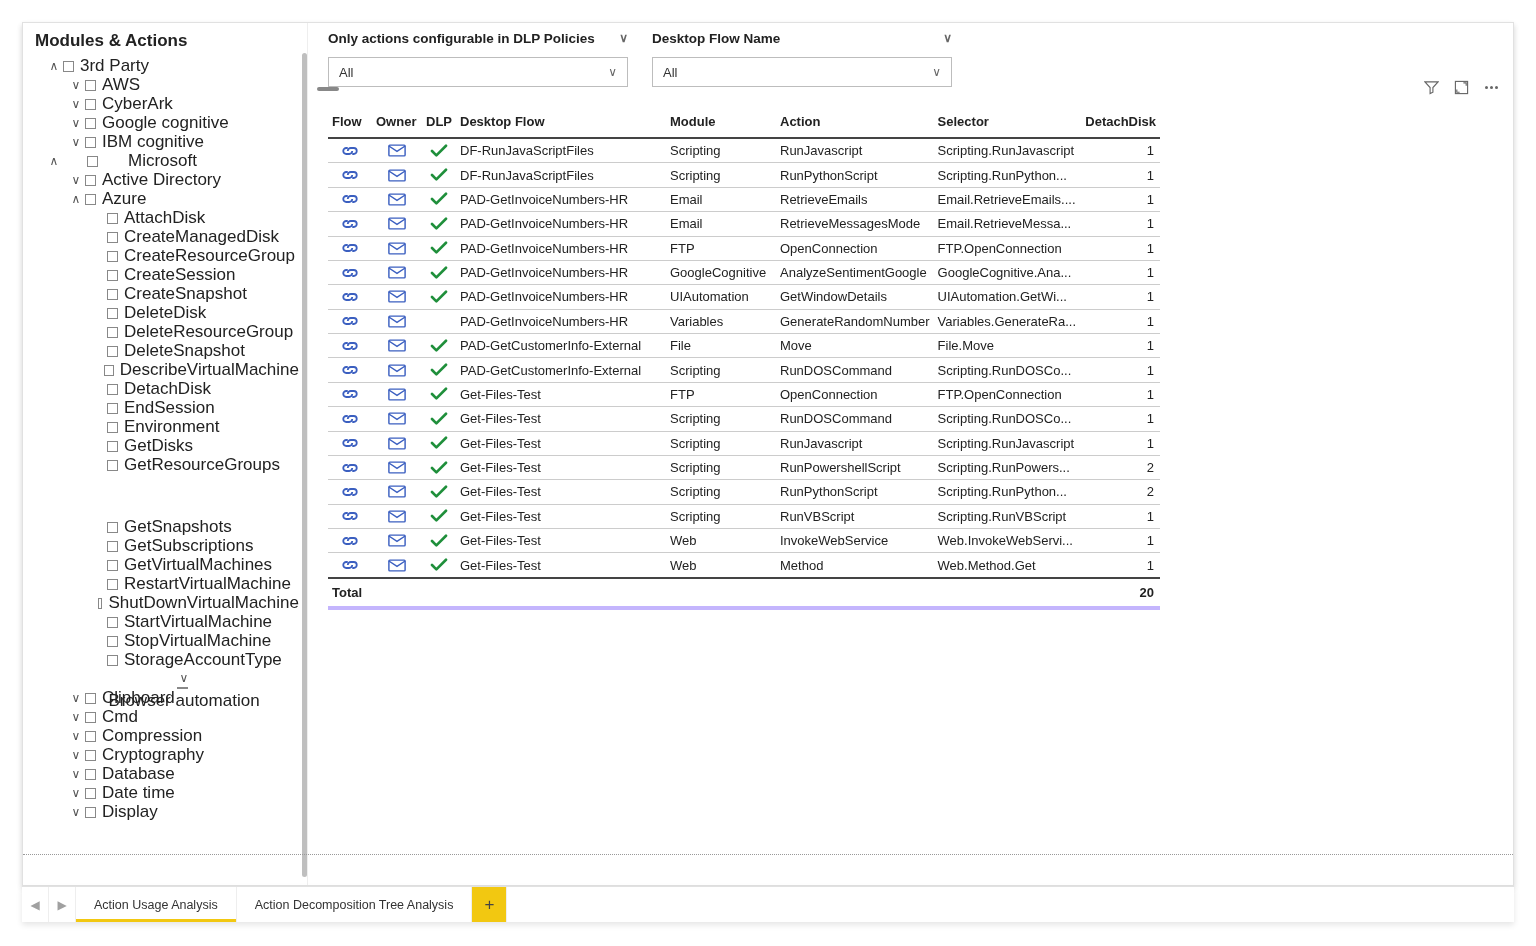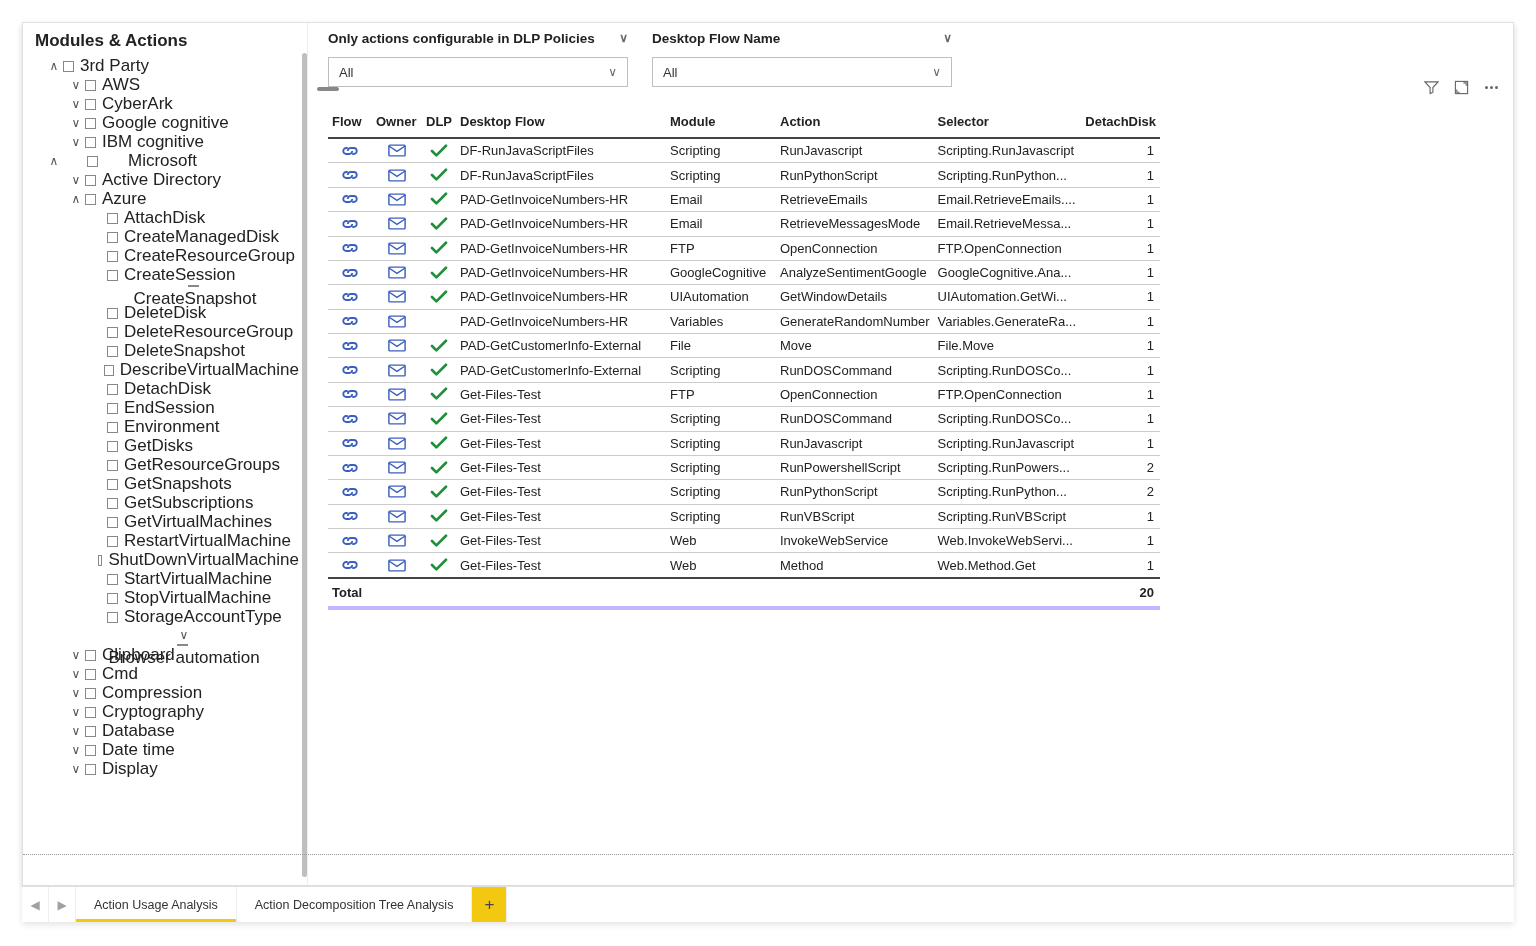--- a/index.html
+++ b/index.html
@@ -285,21 +285,21 @@
           <div class="tree-row" style="padding-left: 58px;">
             <span class="arrow blank"></span>
             <span class="cb"></span>
             <span>CreateResourceGroup</span>
           </div>
           <div class="tree-row" style="padding-left: 58px;">
             <span class="arrow blank"></span>
             <span class="cb"></span>
             <span>CreateSession</span>
           </div>
-          <div class="tree-row" style="padding-left: 58px; flex-direction: column;">
+          <div class="tree-row" style="padding-left: 58px;">
             <span class="arrow blank"></span>
             <span class="cb"></span>
             <span>CreateSnapshot</span>
           </div>
           <div class="tree-row" style="padding-left: 58px;">
             <span class="arrow blank"></span>
             <span class="cb"></span>
             <span>DeleteDisk</span>
           </div>
           <div class="tree-row" style="padding-left: 58px;">
@@ -335,21 +335,21 @@
           <div class="tree-row" style="padding-left: 58px;">
             <span class="arrow blank"></span>
             <span class="cb"></span>
             <span>GetDisks</span>
           </div>
           <div class="tree-row" style="padding-left: 58px;">
             <span class="arrow blank"></span>
             <span class="cb"></span>
             <span>GetResourceGroups</span>
           </div>
-          <div class="tree-row" style="padding-left: 58px;">
+          <div class="tree-row" style="padding-left: 58px; margin-top: 43px;">
             <span class="arrow blank"></span>
             <span class="cb"></span>
             <span>GetSnapshots</span>
           </div>
           <div class="tree-row" style="padding-left: 58px;">
             <span class="arrow blank"></span>
             <span class="cb"></span>
             <span>GetSubscriptions</span>
           </div>
           <div class="tree-row" style="padding-left: 58px;">

